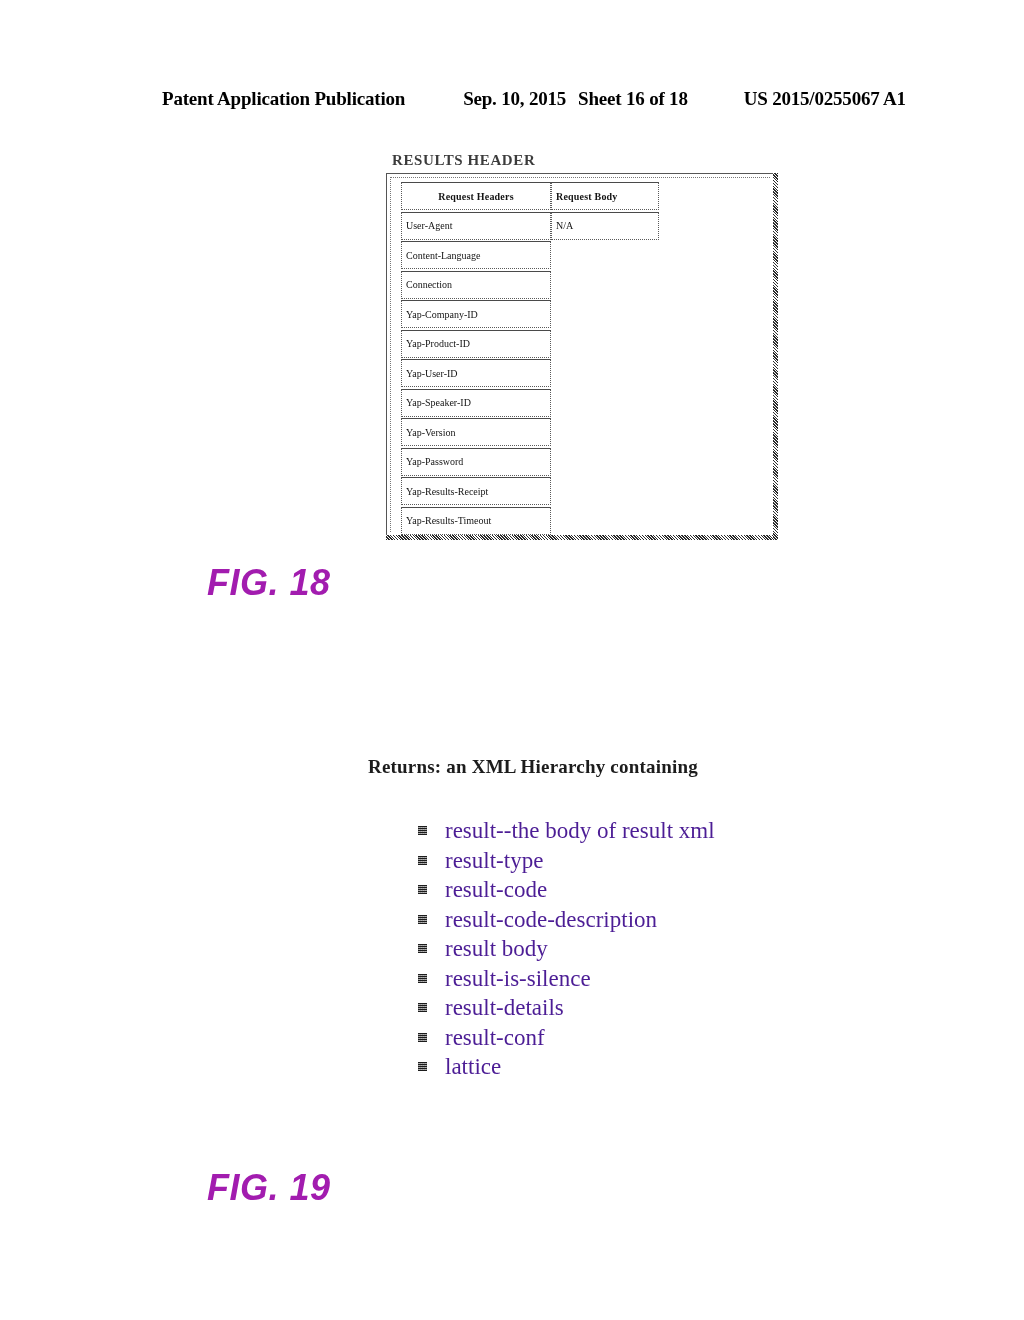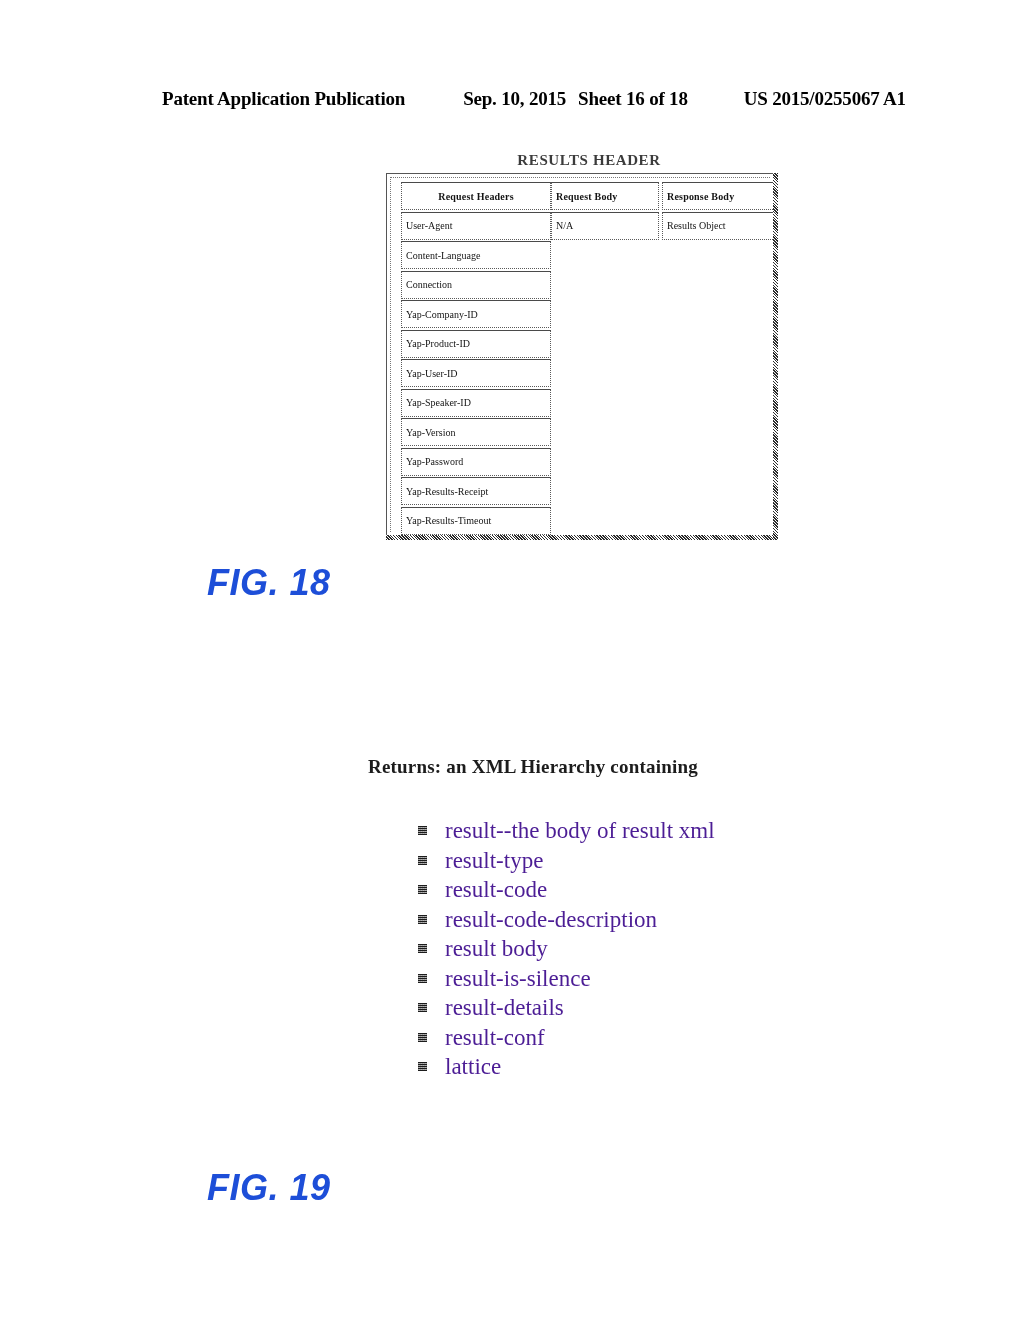--- a/index.html
+++ b/index.html
@@ -37,21 +37,20 @@
   .page-header .docnum { }
 
   
   .fig18-wrap {
     position: absolute;
     left: 386px;
     top: 152px;
     width: 400px;
   }
   .fig18-title {
-    text-align: center;
     font-family: "Liberation Serif", serif;
     font-weight: bold;
     font-size: 15px;
     letter-spacing: 0.6px;
     color: #1a1a1a;
     margin: 0 0 4px 0;
     padding-left: 6px;
     opacity: 0.85;
   }
   .fig18-box {
@@ -132,21 +131,21 @@
   .col-2 .cell.head, .col-3 .cell.head { justify-content: flex-start; }
 
   
   .fig-label {
     position: absolute;
     font-family: "Liberation Sans", sans-serif;
     font-weight: bold;
     font-style: italic;
     font-size: 36px;
     letter-spacing: 0.5px;
-    color: #1d4ed8;
+    color: #a21caf;
   }
   .fig18-label { left: 207px; top: 562px; }
   .fig19-label { left: 207px; top: 1167px; }
 
   
   .fig19-wrap {
     position: absolute;
     left: 368px;
     top: 756px;
     width: 520px;
@@ -216,24 +215,20 @@
           <div class="cell">Yap-Password</div>
           <div class="cell">Yap-Results-Receipt</div>
           <div class="cell">Yap-Results-Timeout</div>
         </div>
 
         <div class="tbl-col col-2">
           <div class="cell head">Request Body</div>
           <div class="cell">N/A</div>
         </div>
 
-        <div class="tbl-col col-3">
-          <div class="cell head">Response Body</div>
-          <div class="cell">Results Object</div>
-        </div>
 
       </div>
     </div>
   </div>
 </div>
 
 <div class="fig-label fig18-label">FIG. 18</div>
 
 <div class="fig19-wrap">
   <div class="fig19-heading">Returns: an XML Hierarchy containing</div>

